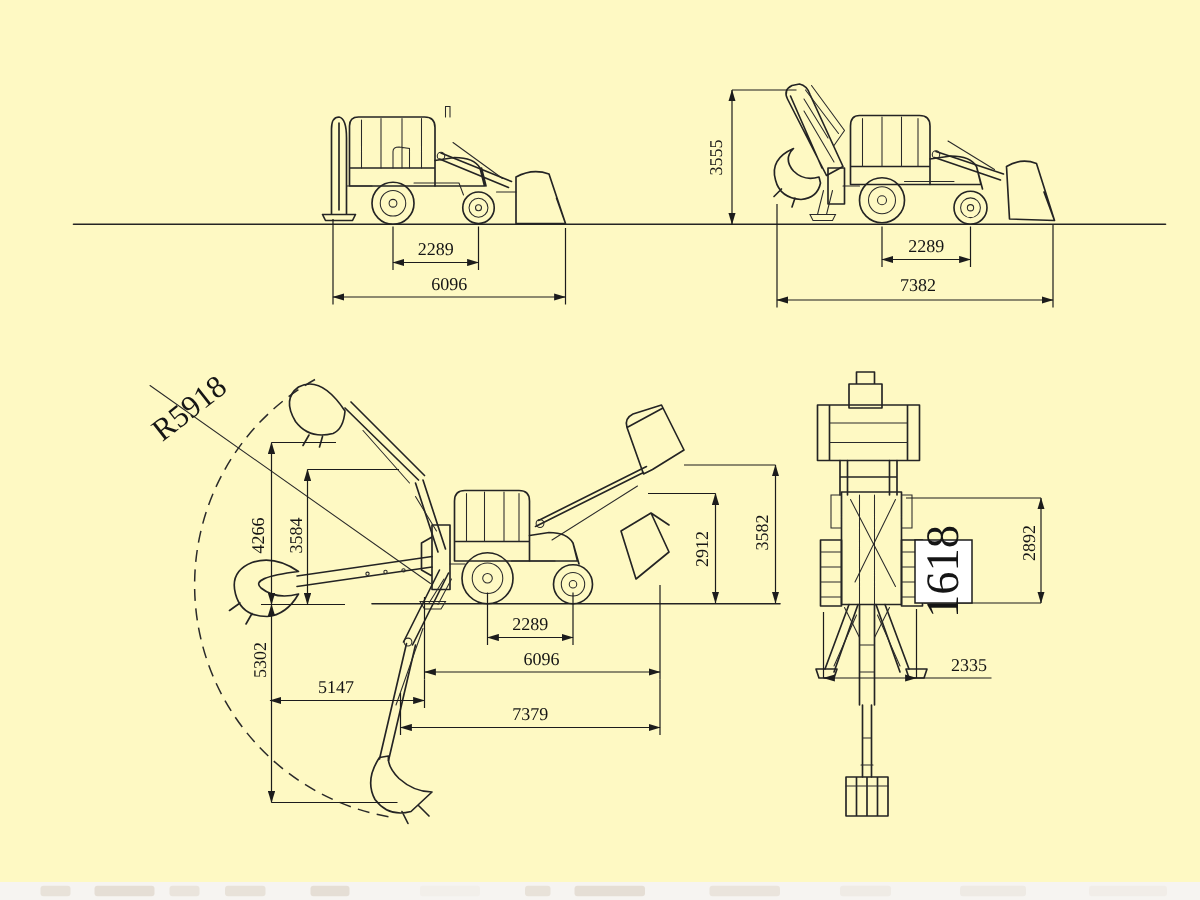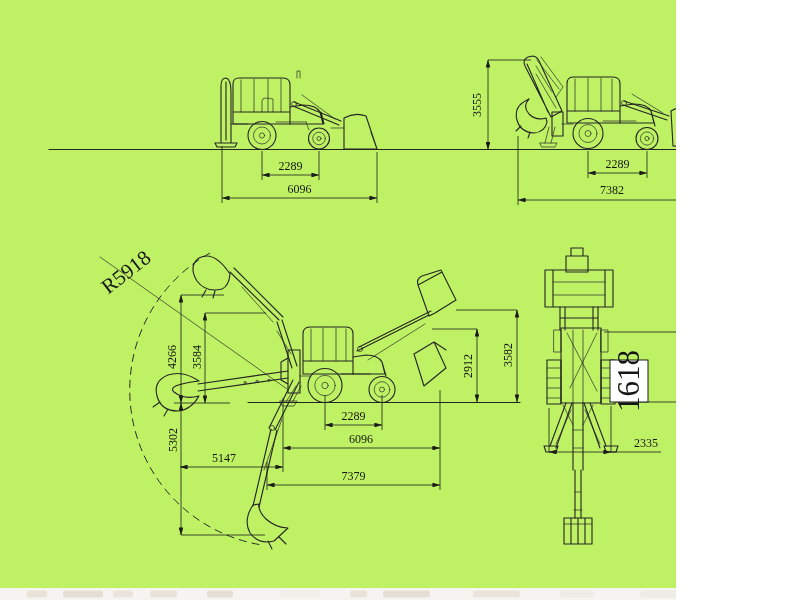--- a/index.html
+++ b/index.html
@@ -1,16 +1,16 @@
 <!DOCTYPE html>
 <html><head>
 <meta charset="utf-8">
 <style>
   html,body{margin:0;padding:0;background:#ffffff;}
-  .canvas{position:relative;width:676px;height:600px;background:#bef264;overflow:hidden;
+  .canvas{position:relative;width:800px;height:600px;background:#fef9c3;overflow:hidden;
           font-family:"Liberation Serif", serif;}
   svg{position:absolute;left:0;top:0;}
   .ml{stroke:#242424;stroke-width:1.1;fill:none;stroke-linecap:round;stroke-linejoin:round;}
   .mt{stroke:#2a2a2a;stroke-width:0.7;fill:none;stroke-linecap:round;}
   .ext{stroke:#1c1c1c;stroke-width:0.8;fill:none;}
   .dl{stroke:#1c1c1c;stroke-width:0.8;fill:none;}
   .dash{stroke:#2a2a2a;stroke-width:1;fill:none;stroke-dasharray:8 5;}
   .dim-text{font-family:"Liberation Serif", serif;font-size:12px;fill:#151515;}
   .dim-text.radius{font-size:21px;}
   .dim-text.big{font-size:31px;}

